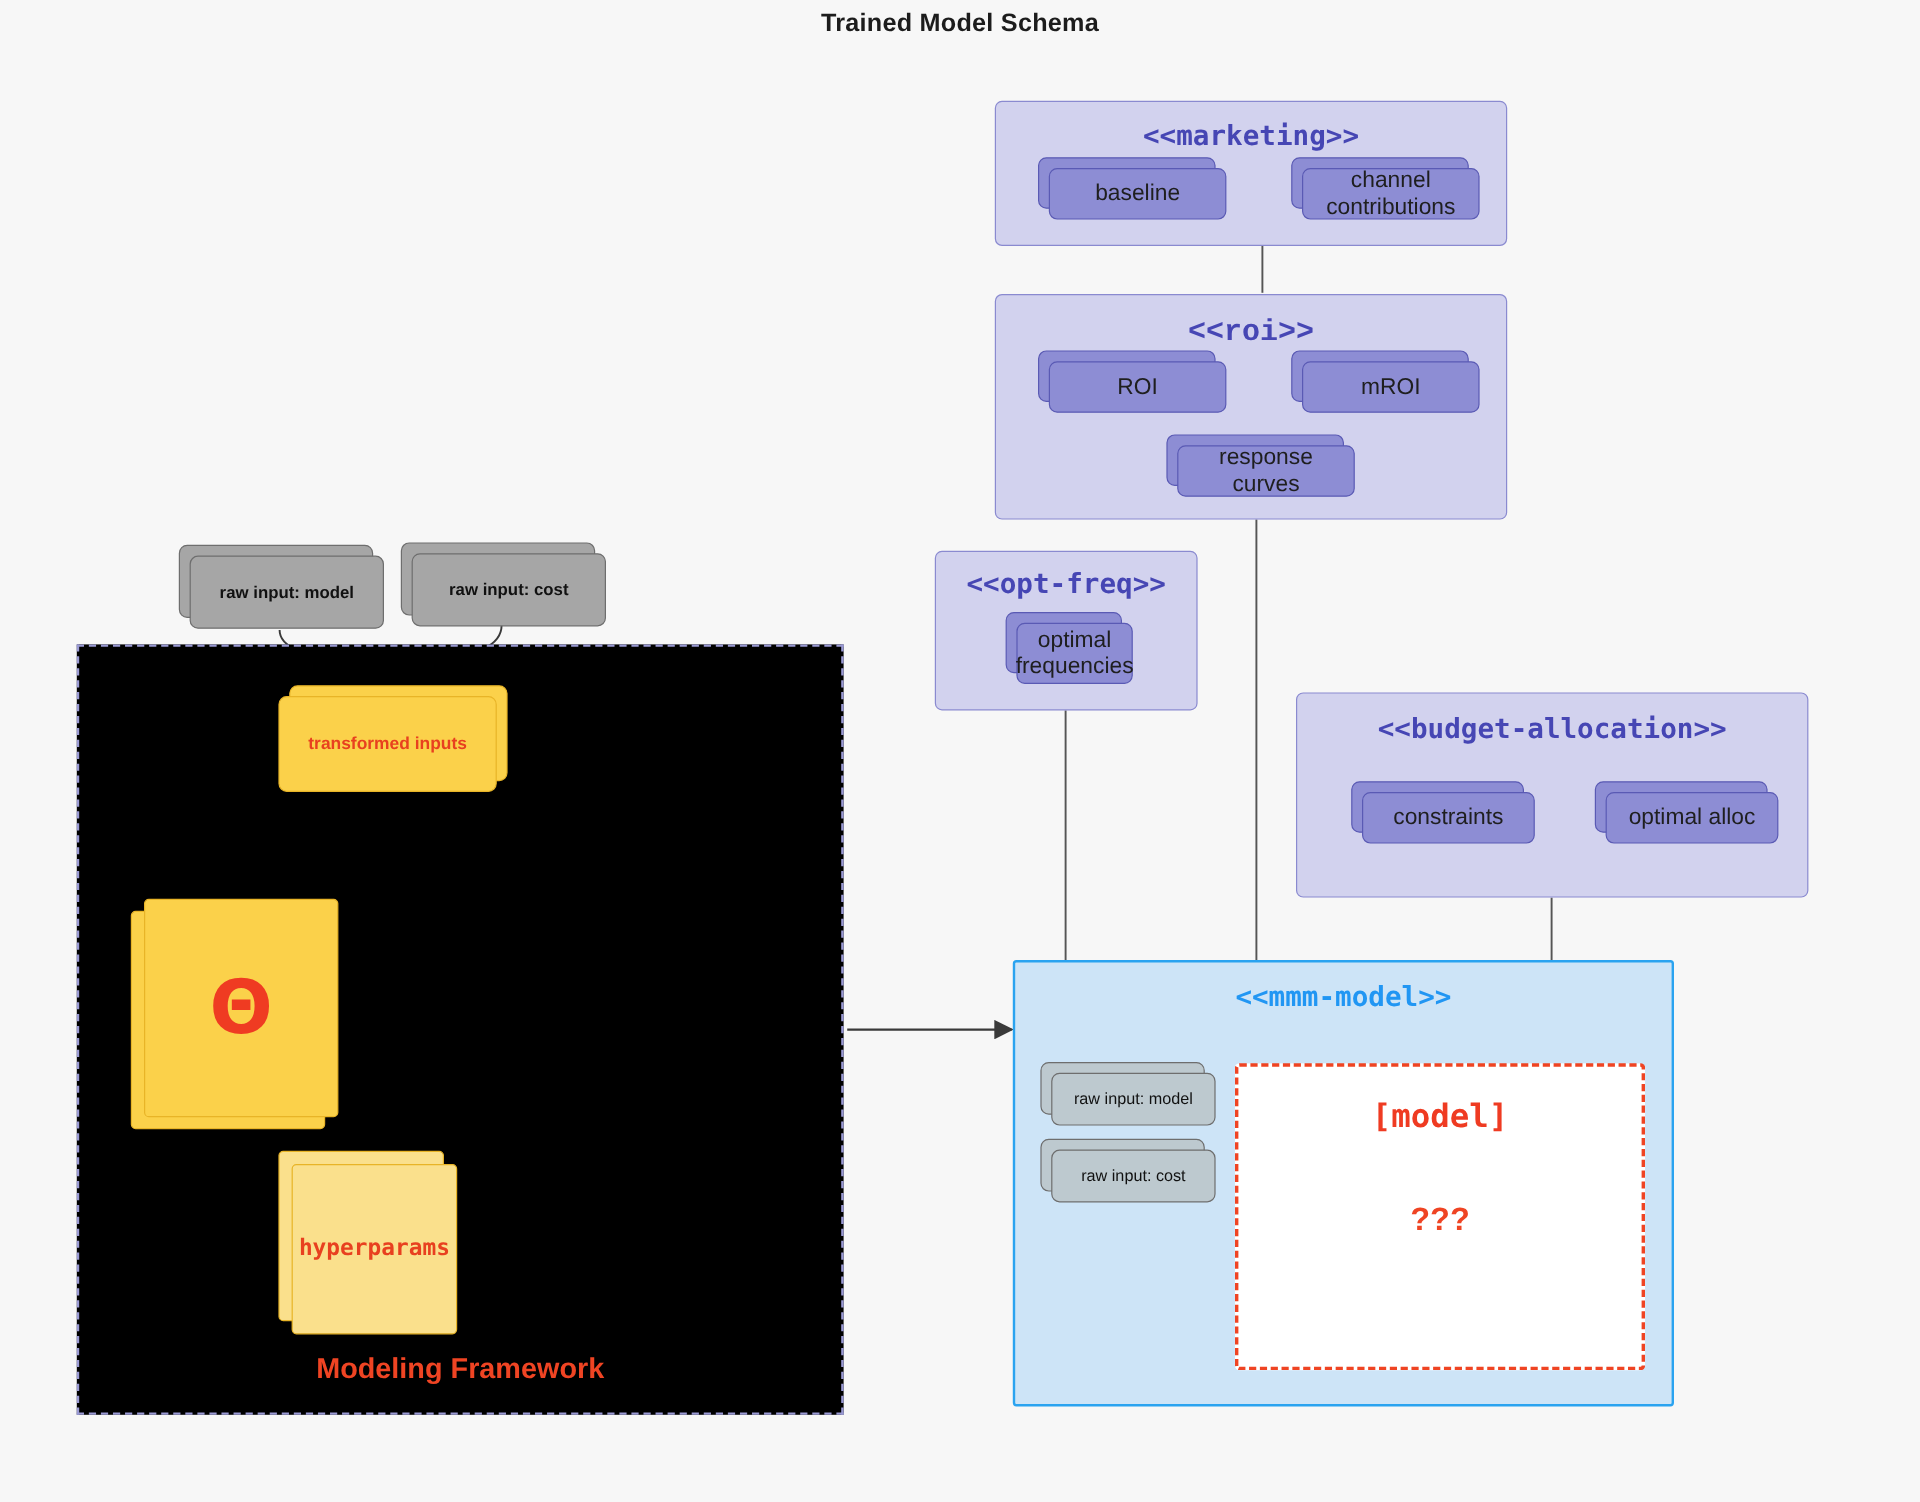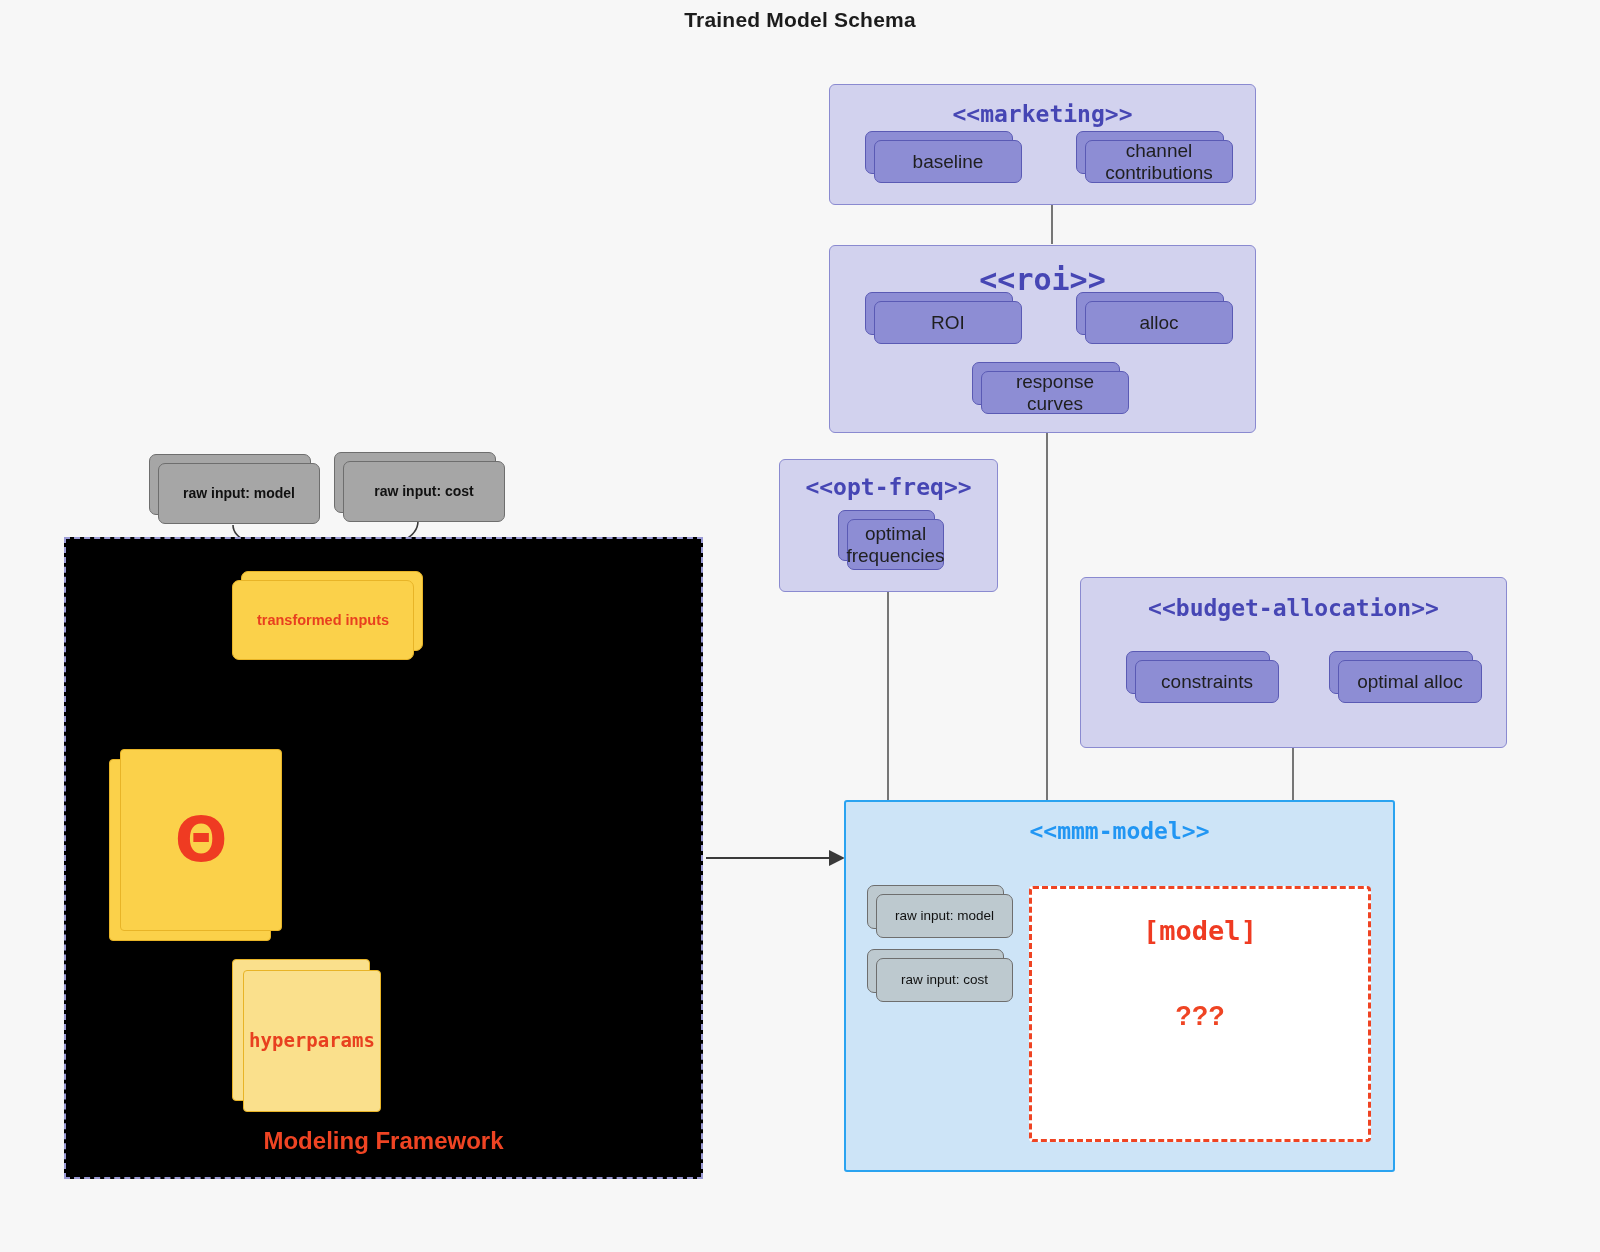--- a/index.html
+++ b/index.html
@@ -159,30 +159,30 @@
       <div class="lbl">baseline</div>
     </div>
     <div class="node purple" style="left:255px;top:55px;width:148px;height:43px;">
       <div class="card back"></div>
       <div class="card"></div>
       <div class="lbl">channel contributions</div>
     </div>
   </div>
 
   <div class="pkg" style="left:829px;top:245px;width:427px;height:188px;">
-    <div class="pkg-title" style="top:16px;font-size:30px;">&lt;&lt;roi&gt;&gt;</div>
+    <div class="pkg-title" style="top:16px;font-size:25px;font-family:Liberation Mono, monospace;">&lt;&lt;roi&gt;&gt;</div>
     <div class="node purple" style="left:44px;top:55px;width:148px;height:43px;">
       <div class="card back"></div>
       <div class="card"></div>
       <div class="lbl">ROI</div>
     </div>
     <div class="node purple" style="left:255px;top:55px;width:148px;height:43px;">
       <div class="card back"></div>
       <div class="card"></div>
-      <div class="lbl">alloc</div>
+      <div class="lbl">mROI</div>
     </div>
     <div class="node purple" style="left:151px;top:125px;width:148px;height:43px;">
       <div class="card back"></div>
       <div class="card"></div>
       <div class="lbl">response curves</div>
     </div>
   </div>
 
   <div class="pkg" style="left:779px;top:459px;width:219px;height:133px;">
     <div class="pkg-title" style="top:14px;font-size:23px;">&lt;&lt;opt-freq&gt;&gt;</div>

